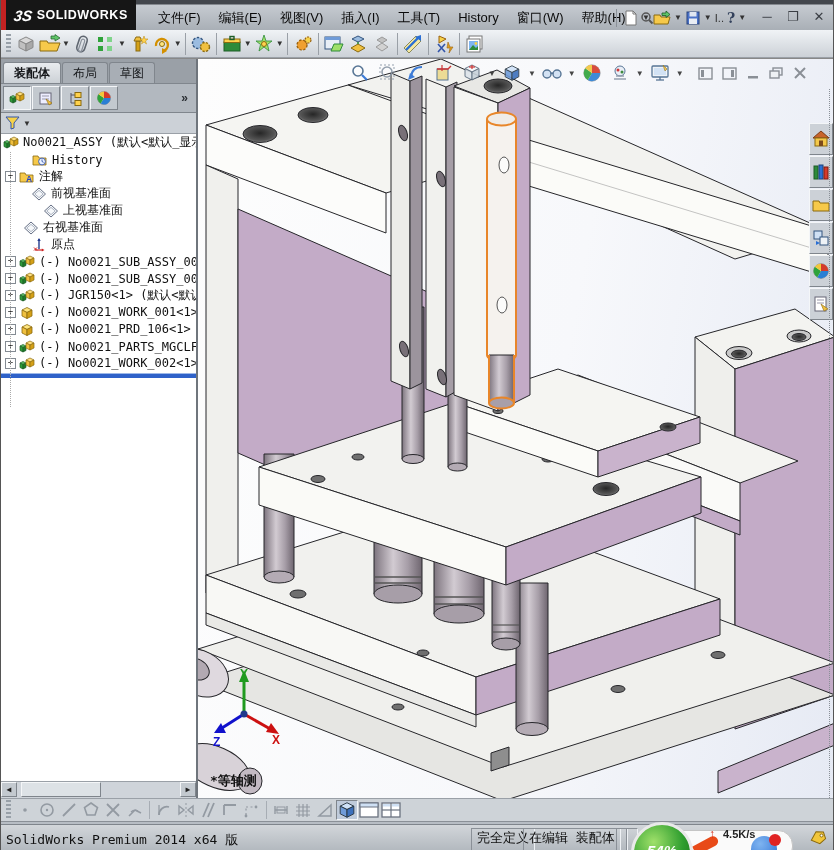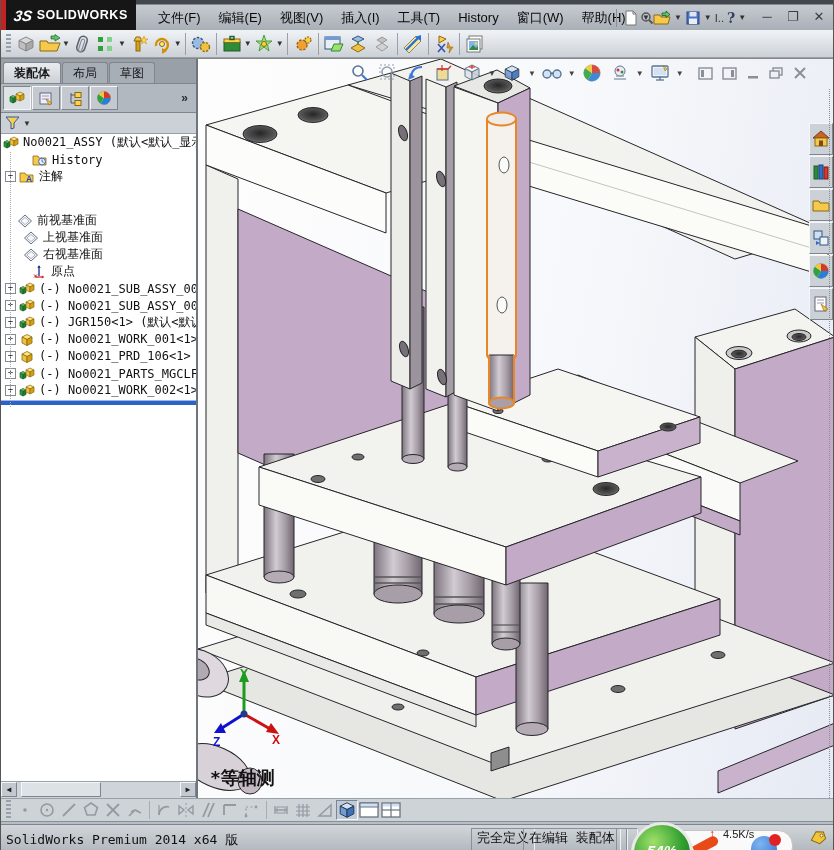--- a/index.html
+++ b/index.html
@@ -69,21 +69,21 @@
   #graphics::after{content:"";position:absolute;right:3px;top:30px;bottom:0;border-left:1px dotted #8a9097;}
   #modelsvg{position:absolute;inset:0;}
   #headsup{position:absolute;left:150px;top:2px;display:flex;align-items:center;gap:4px;opacity:.9;}
   .hu{width:24px;height:24px;display:flex;align-items:center;justify-content:center;}
   #docwin{position:absolute;right:26px;top:8px;display:flex;gap:9px;align-items:center;color:#8a8f96;}
   #taskpane{position:absolute;right:0;top:64px;width:24px;display:flex;flex-direction:column;gap:1px;}
   .tp{height:30px;border:1px solid;border-color:#f4f6f8 #7f858c #7f858c #f4f6f8;background:#ccd1d7;
     display:flex;align-items:center;justify-content:center;}
   #triad{position:absolute;left:14px;bottom:52px;}
   #viewlabel{position:absolute;left:12px;bottom:8px;font-family:"DejaVu Sans Mono",monospace;
-    font-weight:bold;font-size:18px;color:#111;}
+    font-weight:bold;font-size:13px;color:#111;}
 
   
   #bottombar{position:absolute;top:798px;left:0;right:0;height:24px;background:#ced3d8;
     border-top:1px solid #9aa0a7;border-bottom:1px solid #8a9097;display:flex;align-items:center;
     padding-left:2px;box-sizing:border-box;}
   .sk{width:22px;height:20px;display:flex;align-items:center;justify-content:center;}
   .sk-sep{width:1px;height:18px;background:#a7adb4;margin:0 3px;}
   .sk.pressed{border:1px solid;border-color:#7f858c #f4f6f8 #f4f6f8 #7f858c;background:#bfcbdb;box-sizing:border-box;}
 
   
@@ -97,21 +97,21 @@
   #netoverlay{position:absolute;left:630px;top:822px;width:180px;height:40px;z-index:50;}
   #pill{position:absolute;left:10px;top:8px;width:150px;height:30px;background:#fafafa;
     border:1px solid #c5c5c5;border-radius:15px;}
   #swoosh{position:absolute;left:62px;top:18px;width:26px;height:10px;background:#e84a18;
     transform:rotate(-28deg);border-radius:0 6px 6px 0;}
   #ball{position:absolute;left:0;top:0;width:62px;height:62px;border-radius:50%;
     background:radial-gradient(circle at 35% 30%,#9fe06a,#2f9e2f 55%,#156515);
     border:3px solid #e9e9e9;box-sizing:border-box;display:flex;align-items:center;justify-content:center;}
   #ball span{color:#fff;font-weight:bold;font-style:italic;font-size:15px;margin-top:-6px;}
   #up{position:absolute;left:78px;top:5px;color:#d42a12;font-weight:bold;font-size:12px;}
-  #speed{position:absolute;left:92px;top:6px;font-size:11px;font-weight:normal;color:#222;
+  #speed{position:absolute;left:92px;top:6px;font-size:11px;font-weight:bold;color:#222;
     font-family:"Liberation Sans",sans-serif;}
   #miniball{position:absolute;left:120px;top:14px;width:26px;height:26px;border-radius:50%;
     background:radial-gradient(circle at 35% 30%,#7fb4f0,#2a6fd4);}
   #minidot{position:absolute;left:138px;top:12px;width:12px;height:12px;border-radius:50%;background:#e02222;}
   svg{display:block;}
 </style>
 </head>
 <body>
 
 <svg width="0" height="0" style="position:absolute">
@@ -442,30 +442,30 @@
         </div>
         <div class="trow">
           <span class="exp">+</span>
           <span class="ticon">
               <svg width="16" height="16">
                 <use href="#i-ann"></use>
               </svg>
             </span>
           <span class="tlabel">注解</span>
         </div>
-        <div class="trow" style="padding-left:0;margin-top:27px;">
+        <div class="trow" style="padding-left:14px;">
           <span class="noexp"></span>
           <span class="ticon">
               <svg width="16" height="16">
                 <use href="#i-plane"></use>
               </svg>
             </span>
           <span class="tlabel">前视基准面</span>
         </div>
-        <div class="trow" style="padding-left:6px;">
+        <div class="trow" style="padding-left:26px;">
           <span class="noexp"></span>
           <span class="ticon">
               <svg width="16" height="16">
                 <use href="#i-plane"></use>
               </svg>
             </span>
           <span class="tlabel">上视基准面</span>
         </div>
         <div class="trow" style="padding-left:6px;">
           <span class="noexp"></span>

